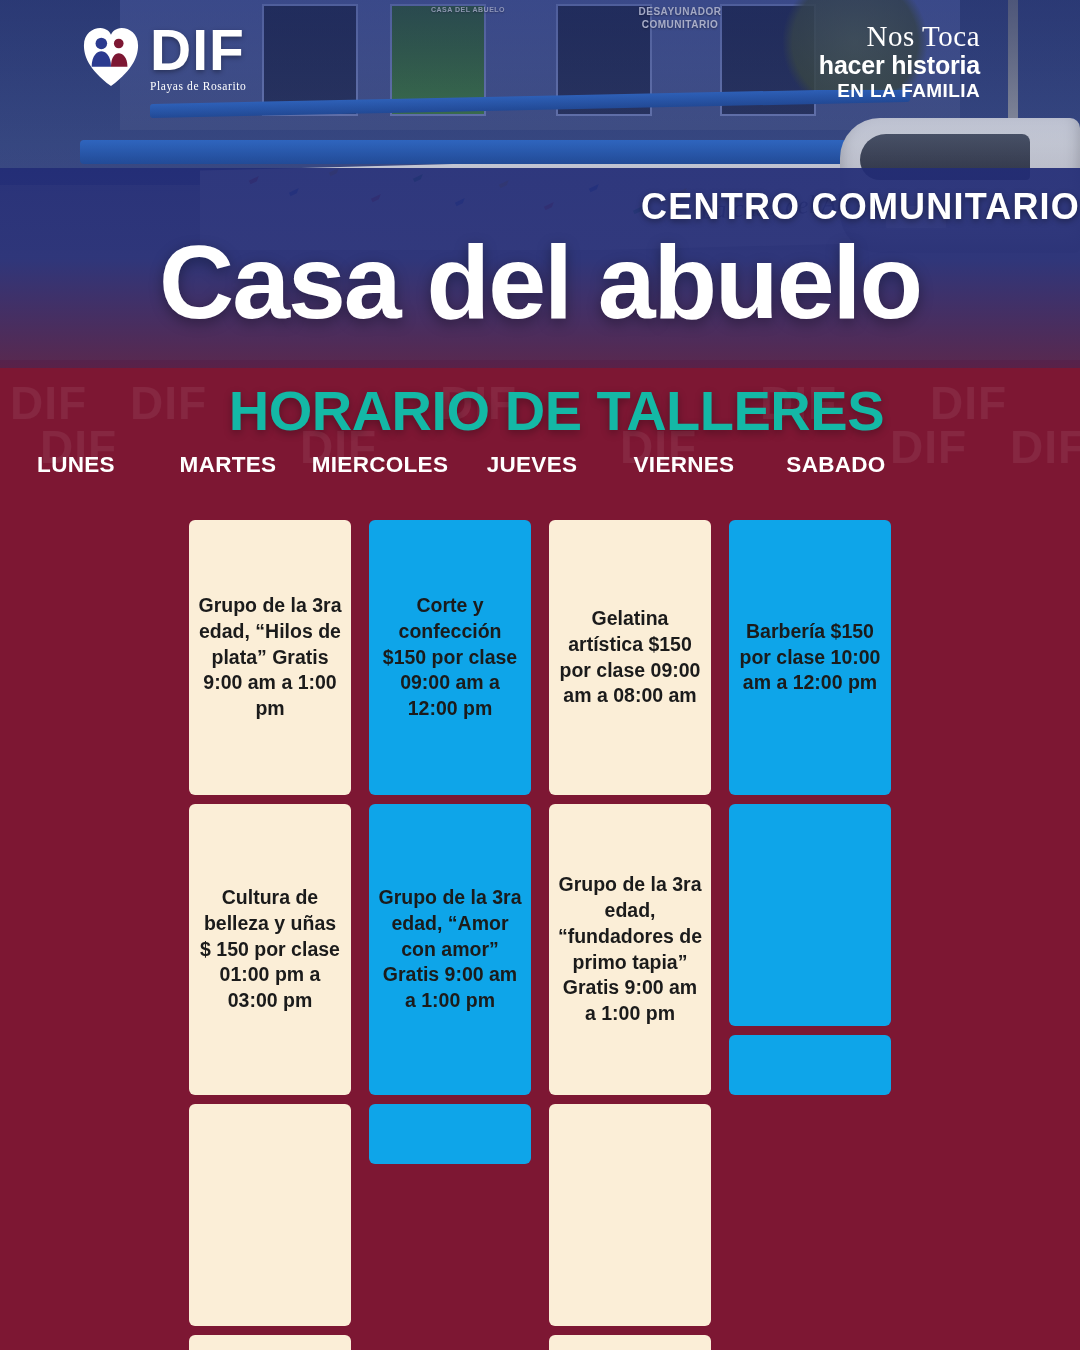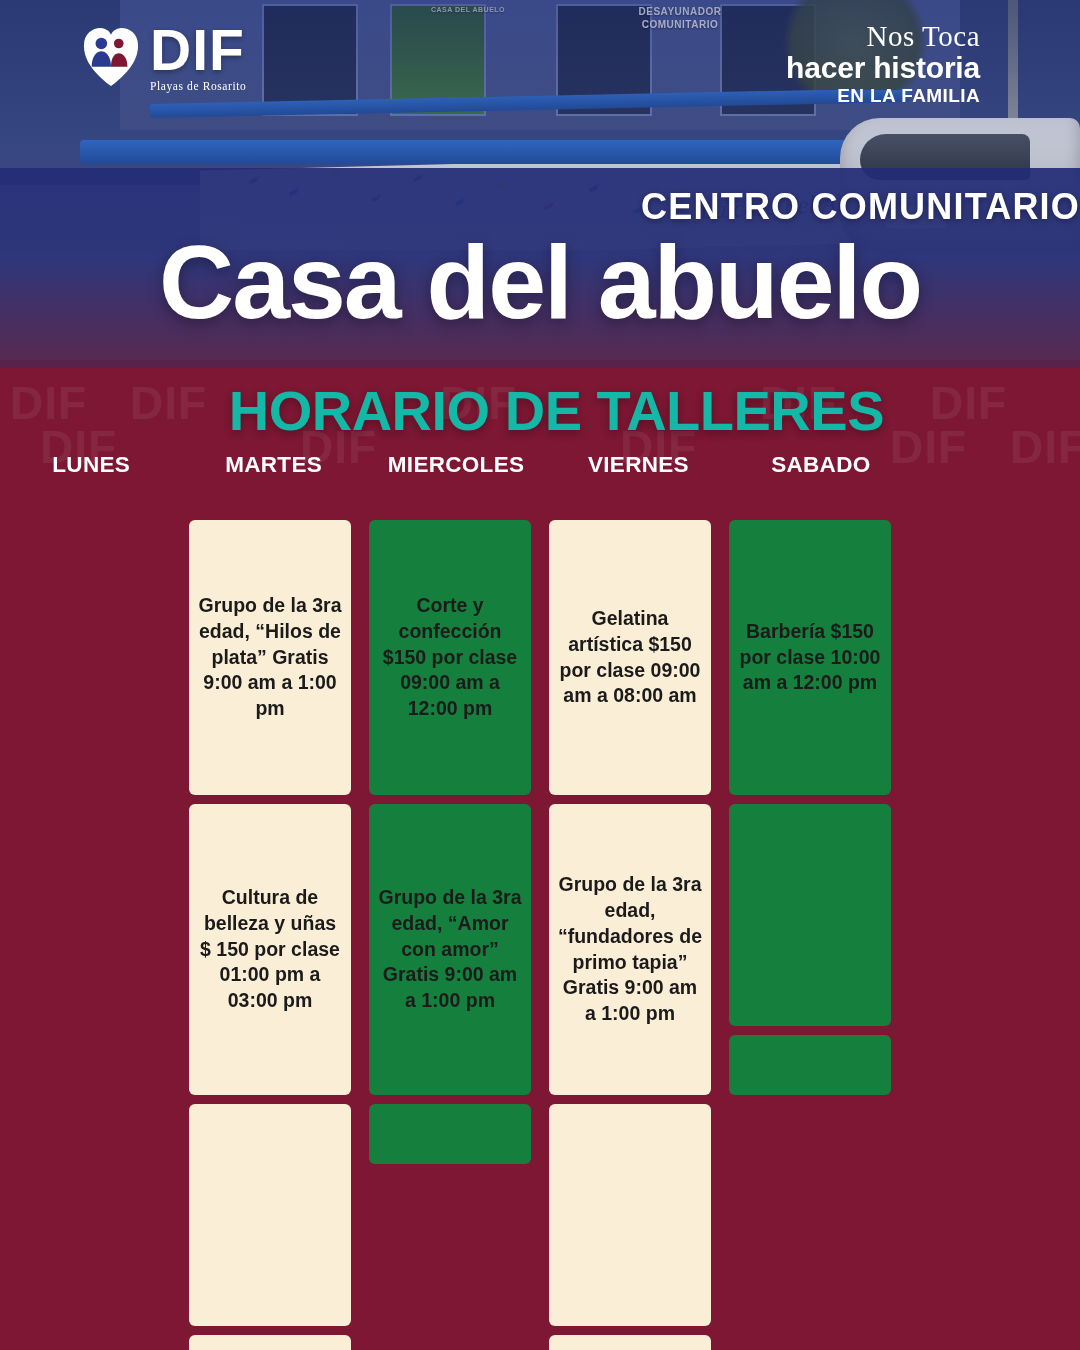--- a/index.html
+++ b/index.html
@@ -123,21 +123,21 @@
   }
   .dif-sub {
     font-size:11.5px; letter-spacing:.6px; margin-top:2px; text-align:center;
     font-family:"Liberation Serif", serif;
   }
   .nostoca {
     position:absolute; right:100px; top:22px; text-align:right; color:#fff;
     line-height:1.02;
   }
   .nt1 { font-family:"Liberation Serif", serif; font-size:29px; letter-spacing:.5px; }
-  .nt2 { font-size:30px; font-weight:bold; letter-spacing:-.2px; margin-top:1px; }
+  .nt2 { font-size:25px; font-weight:bold; letter-spacing:-.2px; margin-top:1px; }
   .nt3 { font-size:19px; font-weight:bold; letter-spacing:.4px; margin-top:3px; }
 
   
   .band {
     position:absolute; left:0; top:168px; width:1080px; height:200px;
     background:linear-gradient(to bottom, rgba(34,44,118,.92) 0%, rgba(40,48,120,.93) 45%, rgba(86,34,74,.93) 100%);
   }
   .kicker {
     position:absolute; top:186px; width:1080px; text-align:right;
     color:#fff; font-size:36px; font-weight:bold; letter-spacing:1.2px;
@@ -186,21 +186,21 @@
   }
   .col { width:180px; display:flex; flex-direction:column; align-items:center; }
   .cell {
     width:162px; border-radius:6px;
     display:flex; align-items:center; justify-content:center;
     text-align:center; color:#1b1b1b;
     font-size:19.5px; font-weight:bold; line-height:1.33;
     padding:10px 8px;
     margin-bottom:9px;
   }
-  .cell.white { background:#15803d; }
+  .cell.white { background:#0ea5e9; }
   .cell.cream { background:#fbeed7; }
   .cell.h1 { height:275px; }
   .cell.h2 { height:291px; }
   .cell.h3 { height:222px; }
   .cell.h4 { height:60px; }
 </style>
 </head>
 <body>
 
 <div class="poster">
@@ -282,20 +282,21 @@
       <span class="wm" style="left:1010px;">DIF</span>
     </div>
   </div>
 
   <div class="subtitle">HORARIO DE TALLERES</div>
 
   <div class="days">
     <div class="day">LUNES</div>
     <div class="day">MARTES</div>
     <div class="day">MIERCOLES</div>
+    <div class="day">JUEVES</div>
     <div class="day">VIERNES</div>
     <div class="day">SABADO</div>
   </div>
 
   <div class="grid" id="grid">
       <div class="col">
         <div class="cell h1" style="background: transparent;"></div>
         <div class="cell h2" style="background: transparent;"></div>
         <div class="cell h3" style="background: transparent;"></div>
         <div class="cell h4" style="background: transparent;"></div>

